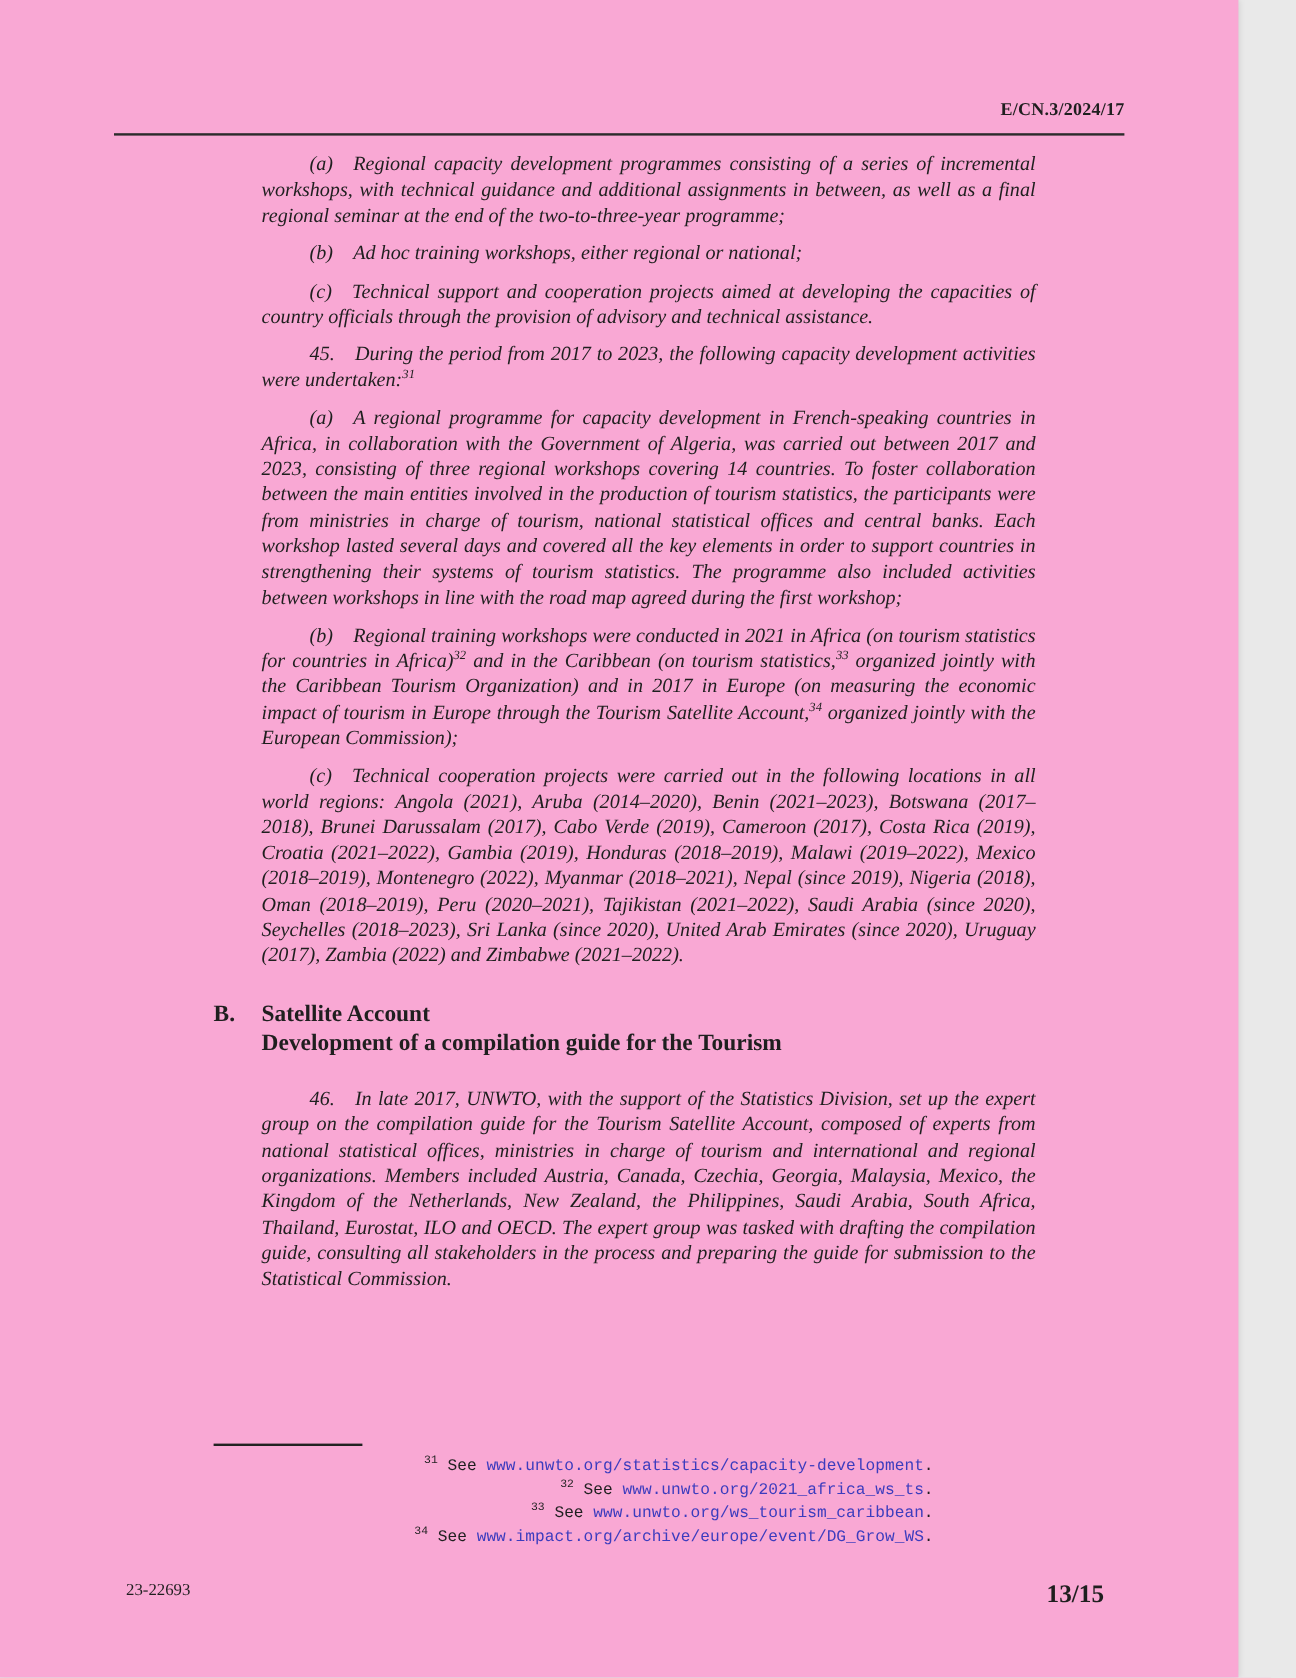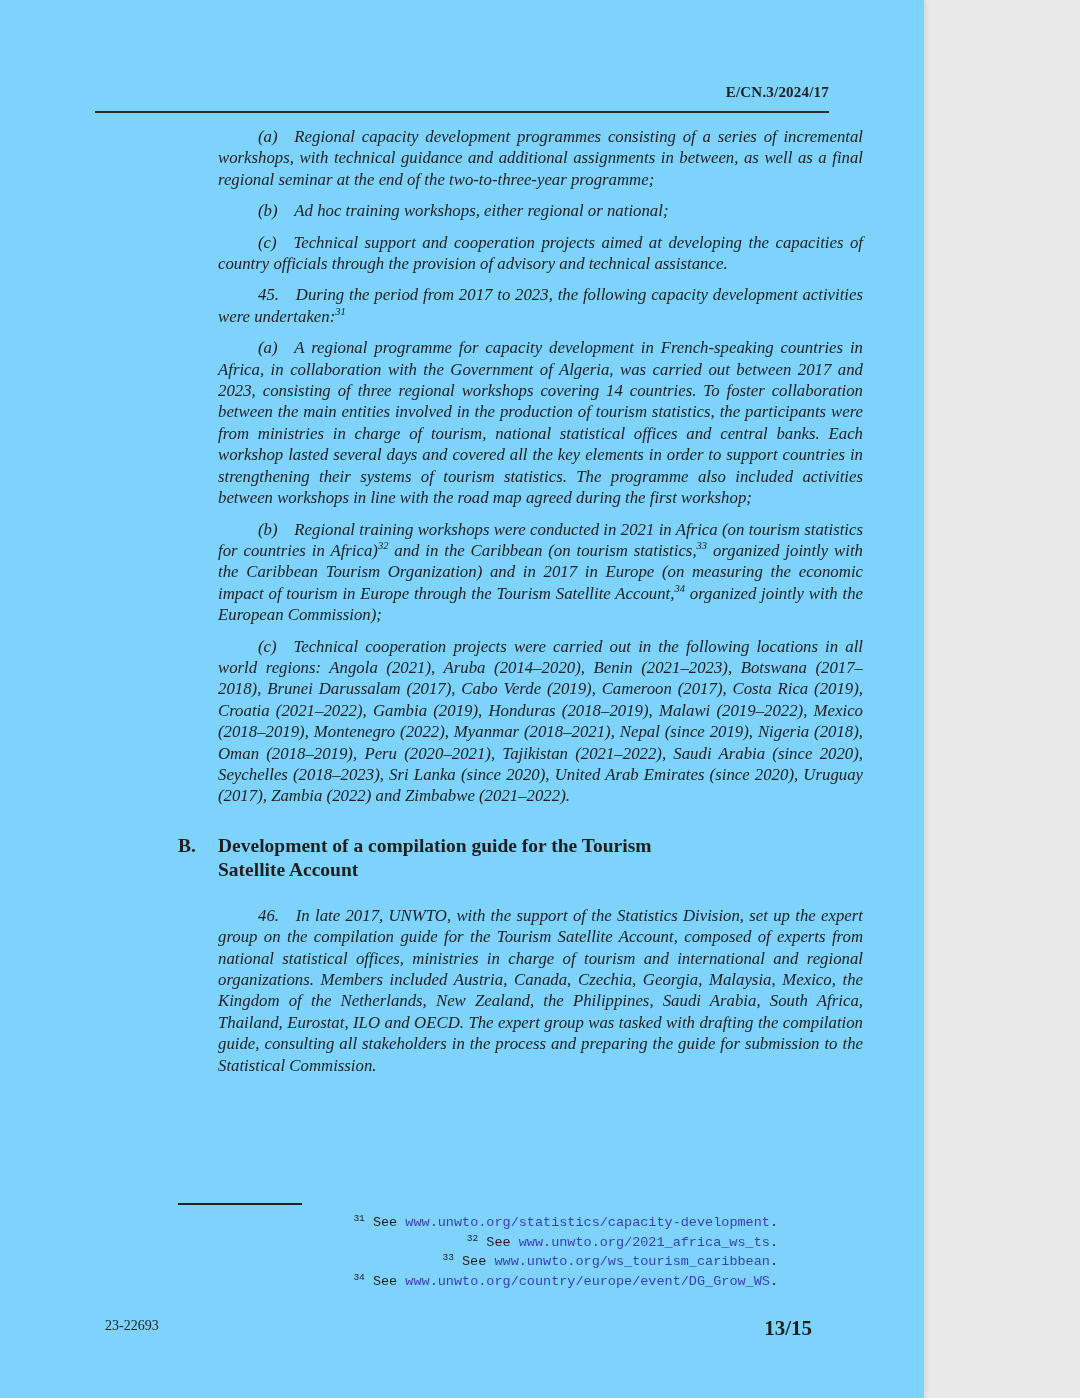--- a/index.html
+++ b/index.html
@@ -2,23 +2,23 @@
 <html style="--link-color: #3c3cbe;"><head>
 <meta charset="utf-8">
 <style>
   html, body {
     margin: 0;
     padding: 0;
     background: #e9e9e9;
   }
   .page {
     position: relative;
-    width: 924px;
+    width: 1032px;
     height: 1398px;
-    background: #7dd3fc;
+    background: #f9a8d4;
     font-family: "Liberation Serif", "DejaVu Serif", serif;
     color: #1f1f1f;
     overflow: hidden;
     box-shadow: 0 0 6px rgba(0,0,0,0.15);
   }
   
   .header {
     position: absolute;
     top: 84px;
     left: 95px;
@@ -141,36 +141,36 @@
     <p class="para indent"><span>45. During the period from 2017 to 2023, the following capacity development activities were undertaken:</span><sup>31</sup></p>
 
     <p class="para indent">(a) A regional programme for capacity development in French-speaking countries in Africa, in collaboration with the Government of Algeria, was carried out between 2017 and 2023, consisting of three regional workshops covering 14 countries. To foster collaboration between the main entities involved in the production of tourism statistics, the participants were from ministries in charge of tourism, national statistical offices and central banks. Each workshop lasted several days and covered all the key elements in order to support countries in strengthening their systems of tourism statistics. The programme also included activities between workshops in line with the road map agreed during the first workshop;</p>
 
     <p class="para indent"><span>(b) Regional training workshops were conducted in 2021 in Africa (on tourism statistics for countries in Africa)</span><sup>32</sup><span> and in the Caribbean (on tourism statistics,</span><sup>33</sup><span> organized jointly with the Caribbean Tourism Organization) and in 2017 in Europe (on measuring the economic impact of tourism in Europe through the Tourism Satellite Account,</span><sup>34</sup><span> organized jointly with the European Commission);</span></p>
 
     <p class="para indent">(c) Technical cooperation projects were carried out in the following locations in all world regions: Angola (2021), Aruba (2014–2020), Benin (2021–2023), Botswana (2017–2018), Brunei Darussalam (2017), Cabo Verde (2019), Cameroon (2017), Costa Rica (2019), Croatia (2021–2022), Gambia (2019), Honduras (2018–2019), Malawi (2019–2022), Mexico (2018–2019), Montenegro (2022), Myanmar (2018–2021), Nepal (since 2019), Nigeria (2018), Oman (2018–2019), Peru (2020–2021), Tajikistan (2021–2022), Saudi Arabia (since 2020), Seychelles (2018–2023), Sri Lanka (since 2020), United Arab Emirates (since 2020), Uruguay (2017), Zambia (2022) and Zimbabwe (2021–2022).</p>
 
     <div class="section-heading">
       <span class="section-letter">B.</span>
+      <span class="heading-line">Satellite Account</span>
       <span class="heading-line">Development of a compilation guide for the Tourism</span>
-      <span class="heading-line">Satellite Account</span>
     </div>
 
     <p class="para indent">46. In late 2017, UNWTO, with the support of the Statistics Division, set up the expert group on the compilation guide for the Tourism Satellite Account, composed of experts from national statistical offices, ministries in charge of tourism and international and regional organizations. Members included Austria, Canada, Czechia, Georgia, Malaysia, Mexico, the Kingdom of the Netherlands, New Zealand, the Philippines, Saudi Arabia, South Africa, Thailand, Eurostat, ILO and OECD. The expert group was tasked with drafting the compilation guide, consulting all stakeholders in the process and preparing the guide for submission to the Statistical Commission.</p>
 
   </div>
 
   <div class="footnotes">
     <div class="fn-rule"></div>
 
     <div class="footnote"><sup>31</sup><span> See </span><a class="fn-link">www.unwto.org/statistics/capacity-development</a><span>.</span></div>
 
     <div class="footnote"><sup>32</sup><span> See </span><a class="fn-link">www.unwto.org/2021_africa_ws_ts</a><span>.</span></div>
 
     <div class="footnote"><sup>33</sup><span> See </span><a class="fn-link">www.unwto.org/ws_tourism_caribbean</a><span>.</span></div>
 
-    <div class="footnote"><sup>34</sup><span> See </span><a class="fn-link">www.unwto.org/country/europe/event/DG_Grow_WS</a><span>.</span></div>
+    <div class="footnote"><sup>34</sup><span> See </span><a class="fn-link">www.impact.org/archive/europe/event/DG_Grow_WS</a><span>.</span></div>
   </div>
 
   <div class="footer-job">23-22693</div>
   <div class="footer-page">13/15</div>
 
 </div>
 
 </body></html>

